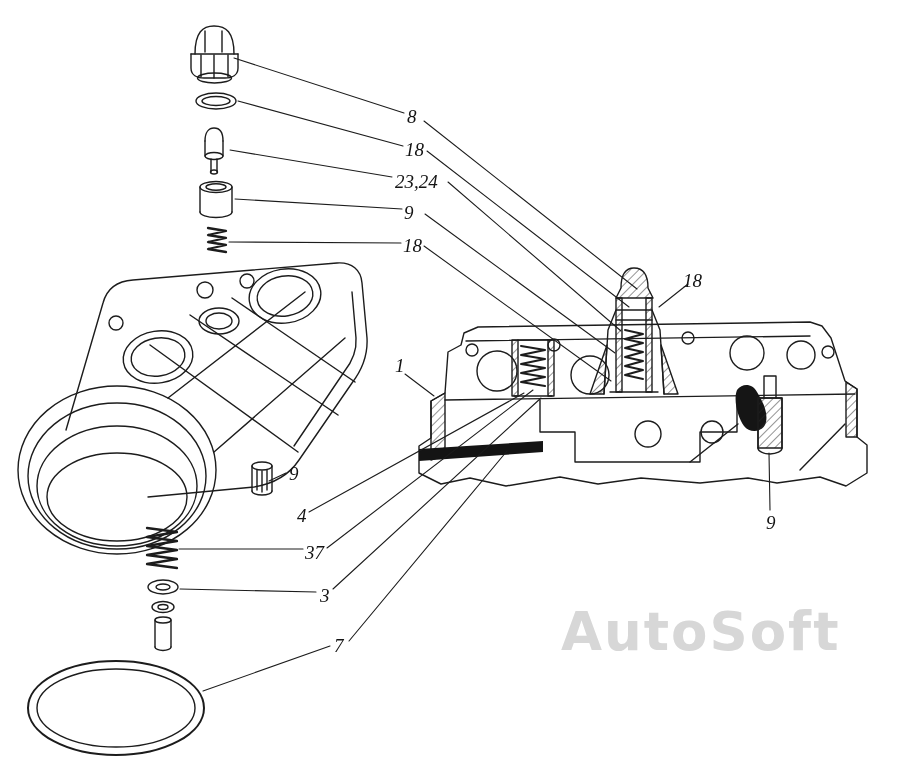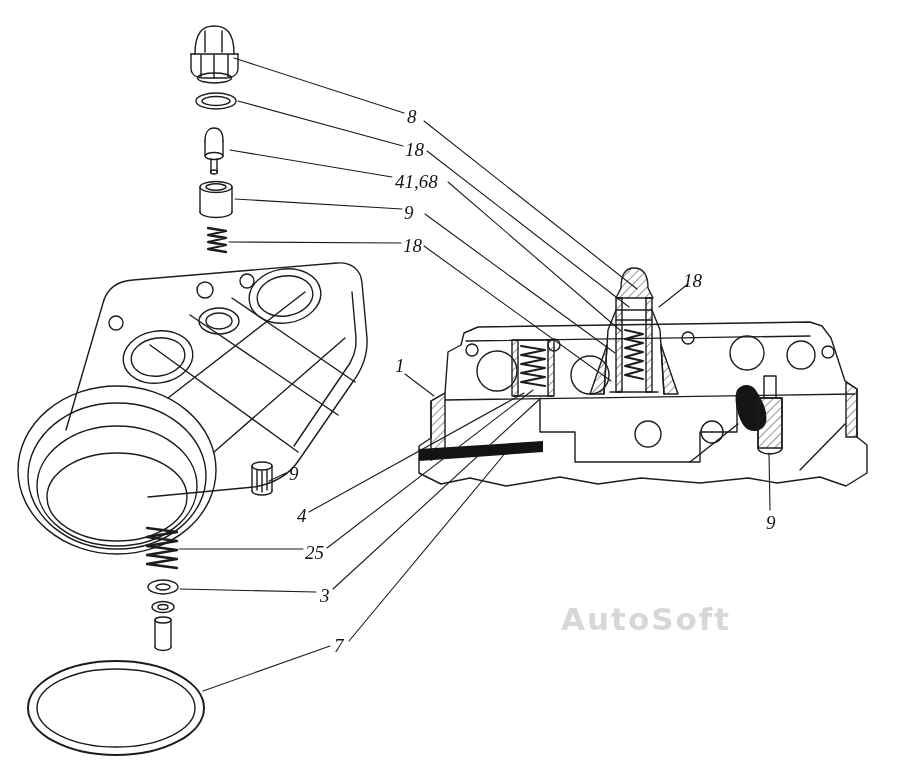--- a/index.html
+++ b/index.html
@@ -9,21 +9,21 @@
   }
   .stage svg { position:absolute; left:0; top:0; }
   .callout {
     position:absolute; font-style:italic; font-size:19px; color:#141414;
     font-family:"Liberation Serif", serif; line-height:1; white-space:nowrap;
     user-select:none;
   }
   .watermark {
     position:absolute; left:561px; top:601px;
     font-family:"DejaVu Sans", sans-serif; font-weight:bold;
-    font-size:31px; color:#d7d7d7; letter-spacing:2px; user-select:none;
+    font-size:53px; color:#d7d7d7; letter-spacing:2px; user-select:none;
   }
 </style>
 </head>
 <body>
 
 <div class="stage">
 
   <svg width="900" height="775" viewBox="0 0 900 775">
     <defs>
       <pattern id="hatch" patternUnits="userSpaceOnUse" width="6" height="6" patternTransform="rotate(45)">
@@ -196,25 +196,25 @@
       <line x1="330" y1="646" x2="203" y2="691"></line>
       <line x1="349" y1="641" x2="507" y2="451"></line>
       <line x1="770" y1="510" x2="769" y2="453"></line>
     </g>
   </svg>
 
   <div class="watermark">AutoSoft</div>
 
   <span class="callout" style="left:407px;top:107px">8</span>
   <span class="callout" style="left:405px;top:140px">18</span>
-  <span class="callout" style="left:395px;top:172px">41,68</span>
+  <span class="callout" style="left:395px;top:172px">23,24</span>
   <span class="callout" style="left:404px;top:203px">9</span>
   <span class="callout" style="left:403px;top:236px">18</span>
   <span class="callout" style="left:683px;top:271px">18</span>
   <span class="callout" style="left:395px;top:356px">1</span>
   <span class="callout" style="left:289px;top:464px">9</span>
   <span class="callout" style="left:297px;top:506px">4</span>
-  <span class="callout" style="left:305px;top:543px">25</span>
+  <span class="callout" style="left:305px;top:543px">37</span>
   <span class="callout" style="left:320px;top:586px">3</span>
   <span class="callout" style="left:334px;top:636px">7</span>
   <span class="callout" style="left:766px;top:513px">9</span>
 
 </div>
 
 </body></html>

